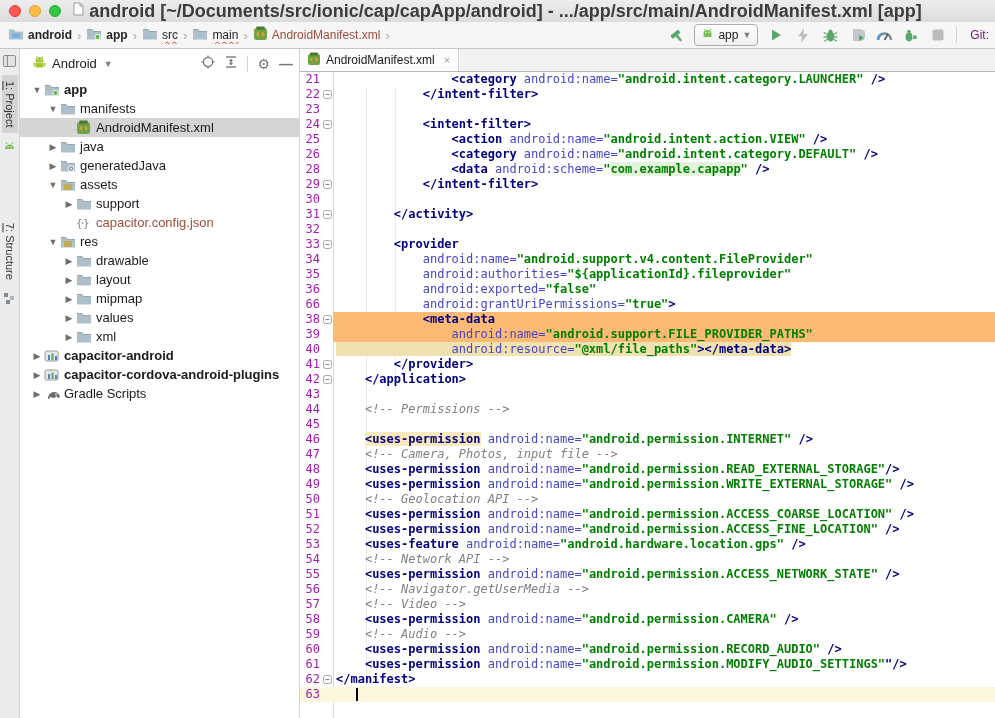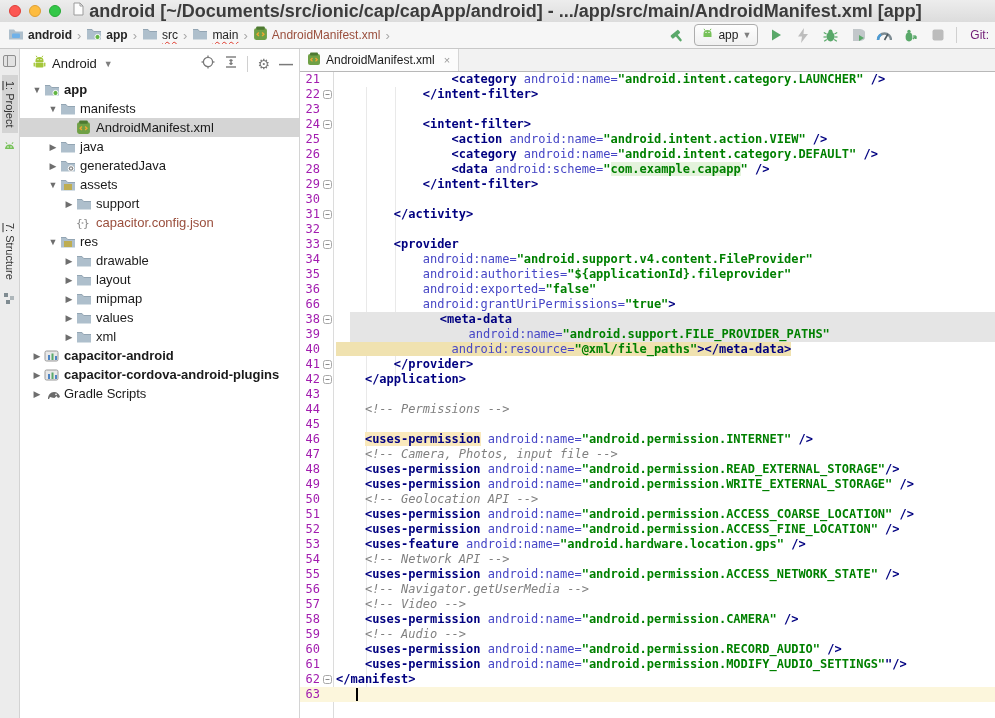--- a/index.html
+++ b/index.html
@@ -72,21 +72,21 @@
     display:flex;align-items:center;gap:5px;padding:0 8px 0 7px;font-size:12px;color:#1A1A1A;}
   #tab-close{color:#9A9A9A;font-size:11px;margin-left:4px;}
   #code{flex:1;position:relative;background:#fff;overflow:hidden;
     font-family:"DejaVu Sans Mono",monospace;font-size:12px;line-height:15px;}
   .guide{position:absolute;width:1px;background:#E9E9E9;}
   #gutter-sep{position:absolute;left:33px;top:0;bottom:0;width:1px;background:#DCDCDC;}
   .crow{height:15px;display:flex;position:relative;}
   .crow .ln{width:20px;flex:none;text-align:right;color:#a21caf;padding-right:1px;}
   .crow .fold{width:12px;flex:none;display:flex;align-items:center;justify-content:center;}
   .crow pre{margin:0;flex:1;padding-left:3px;white-space:pre;}
-  .crow.h-sel pre{background:#e5e5e5;margin-left:17px;}
+  .crow.h-sel pre{background:#fdba74;}
   .crow.h-caret{background:#FCF6DC;}
   .selwrap{background:#F0E2B0;}
   .tk-t{color:#000080;font-weight:bold;}
   .tk-a{color:#4646C6;}
   .tk-v{color:#008000;font-weight:bold;}
   .tk-c{color:#808080;font-style:italic;text-align:center;}
   .tk-p{color:#000;}
   .vbg{background:#E4F3DC;}
   .whl{background:#FAE9BC;}
   .caret{display:inline-block;width:2px;height:13px;background:#000;

